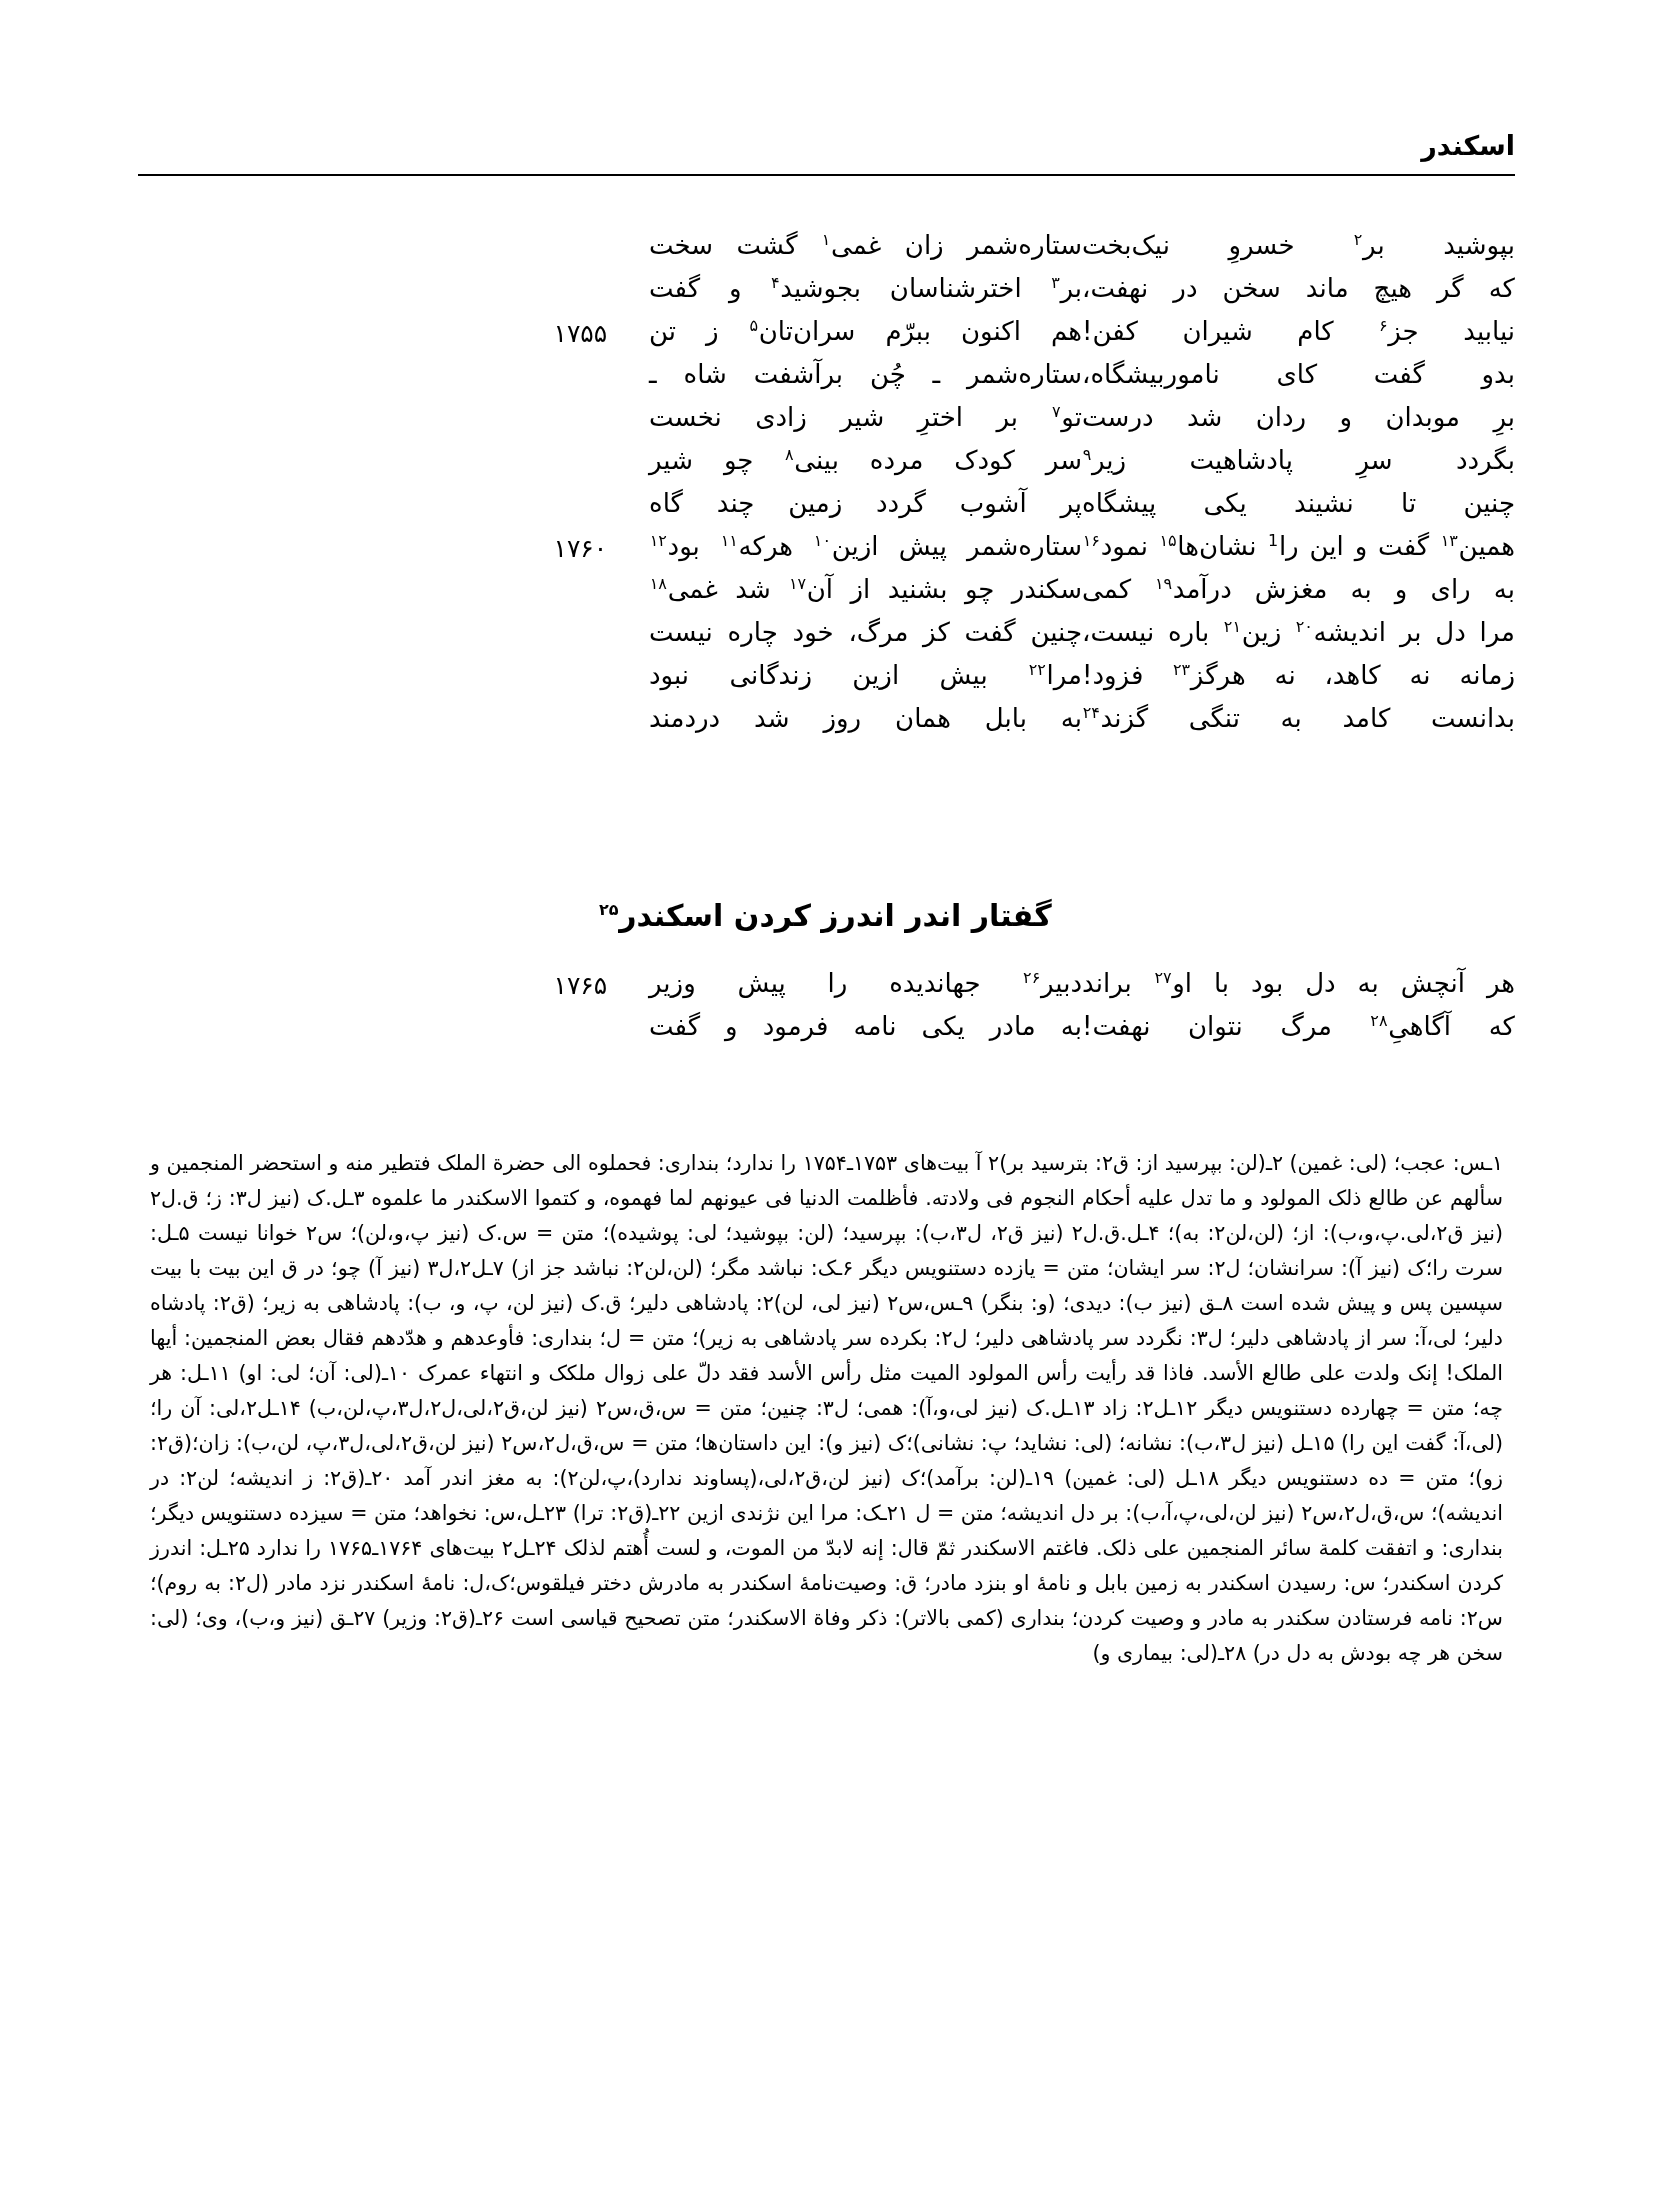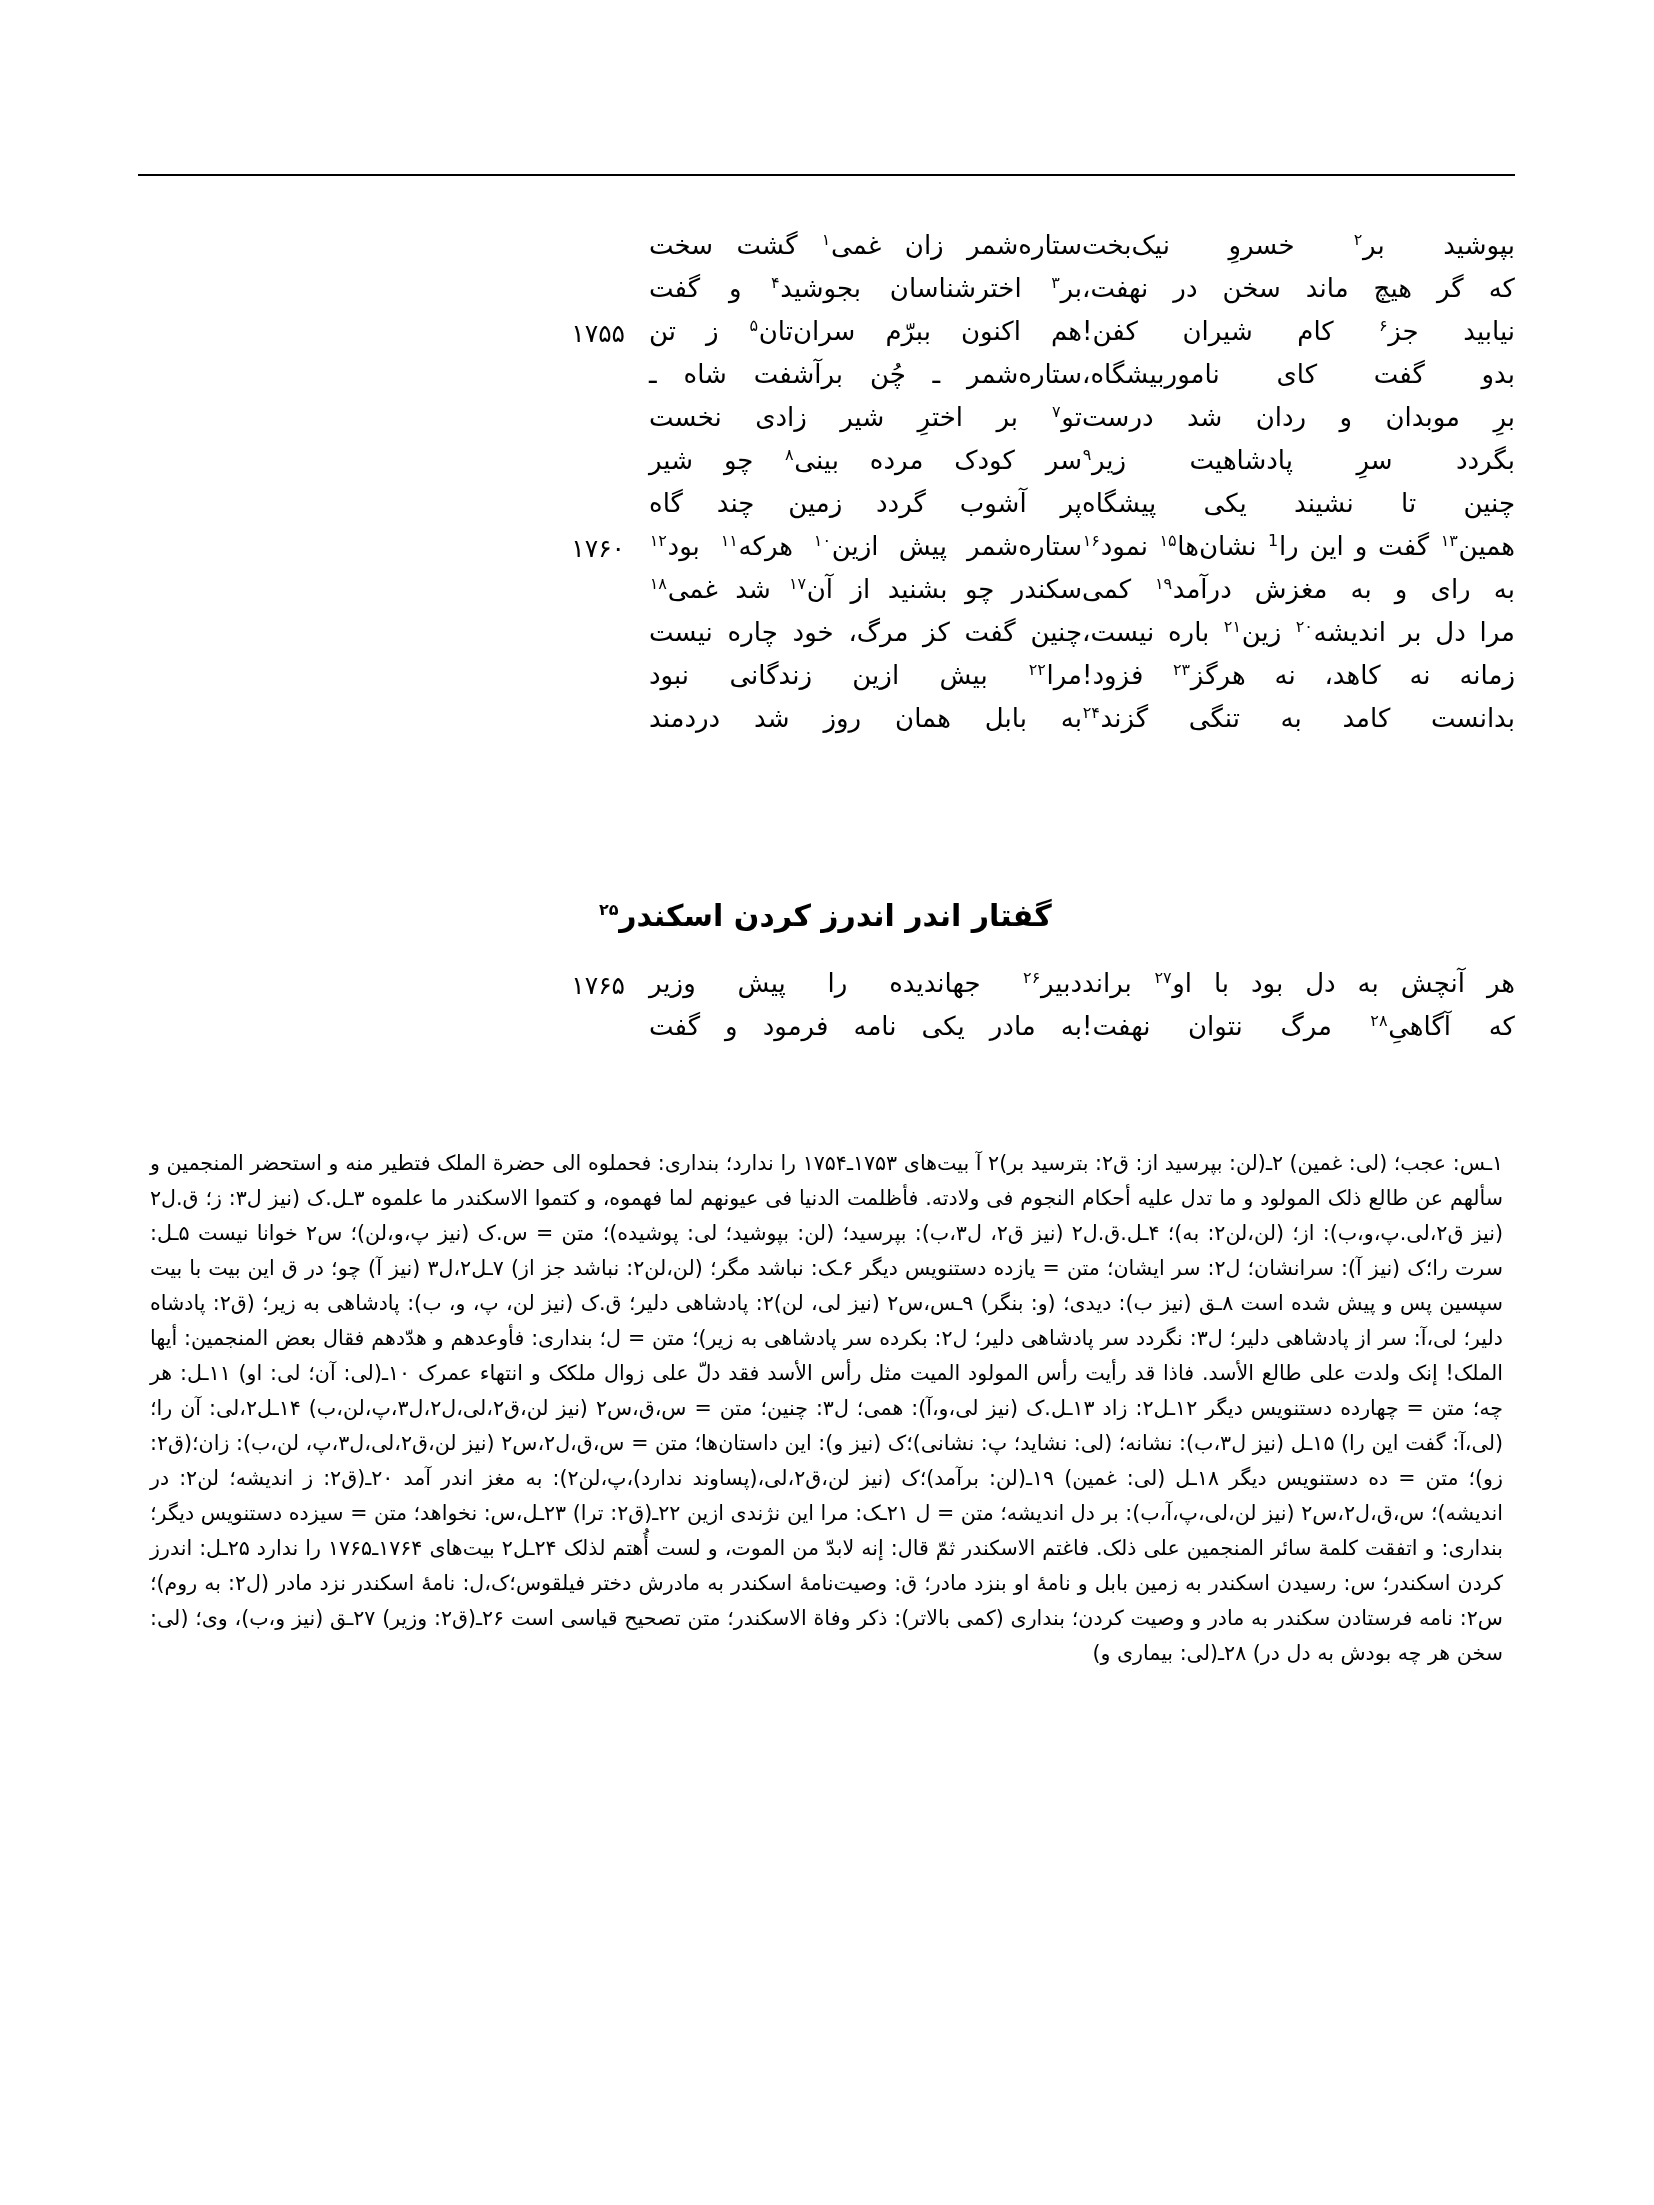--- a/index.html
+++ b/index.html
@@ -52,21 +52,21 @@
     display: flex;
     flex-direction: row;
     align-items: flex-start;
     height: 43px;
     position: relative;
   }
   .bayt-num {
     width: 81px;
     flex: 0 0 81px;
     font-size: 25px;
-    text-align: right;
+    text-align: left;
     padding-top: 2.7px;
     padding-left: 9.5px;
     box-sizing: border-box;
     direction: ltr;
     unicode-bidi: bidi-override;
     white-space: nowrap;
   }
   .hemistich {
     flex: 0 0 433px;
     width: 433px;
@@ -136,20 +136,21 @@
     text-align: center;
     font-size: 26px;
   }
 </style>
 </head>
 <body>
 
 <div class="page">
 
   <div class="header-zone">
+    <div class="running-head">اسکندر</div>
     <div class="header-rule"></div>
   </div>
 
   <div class="verse-block" id="vb1">
       <div class="couplet">
         <div class="hemistich second">
           <div class="just">
             <span>بپوشید</span>
             <span>بر<sup class="note">۲</sup></span>
             <span>خسروِ</span>

